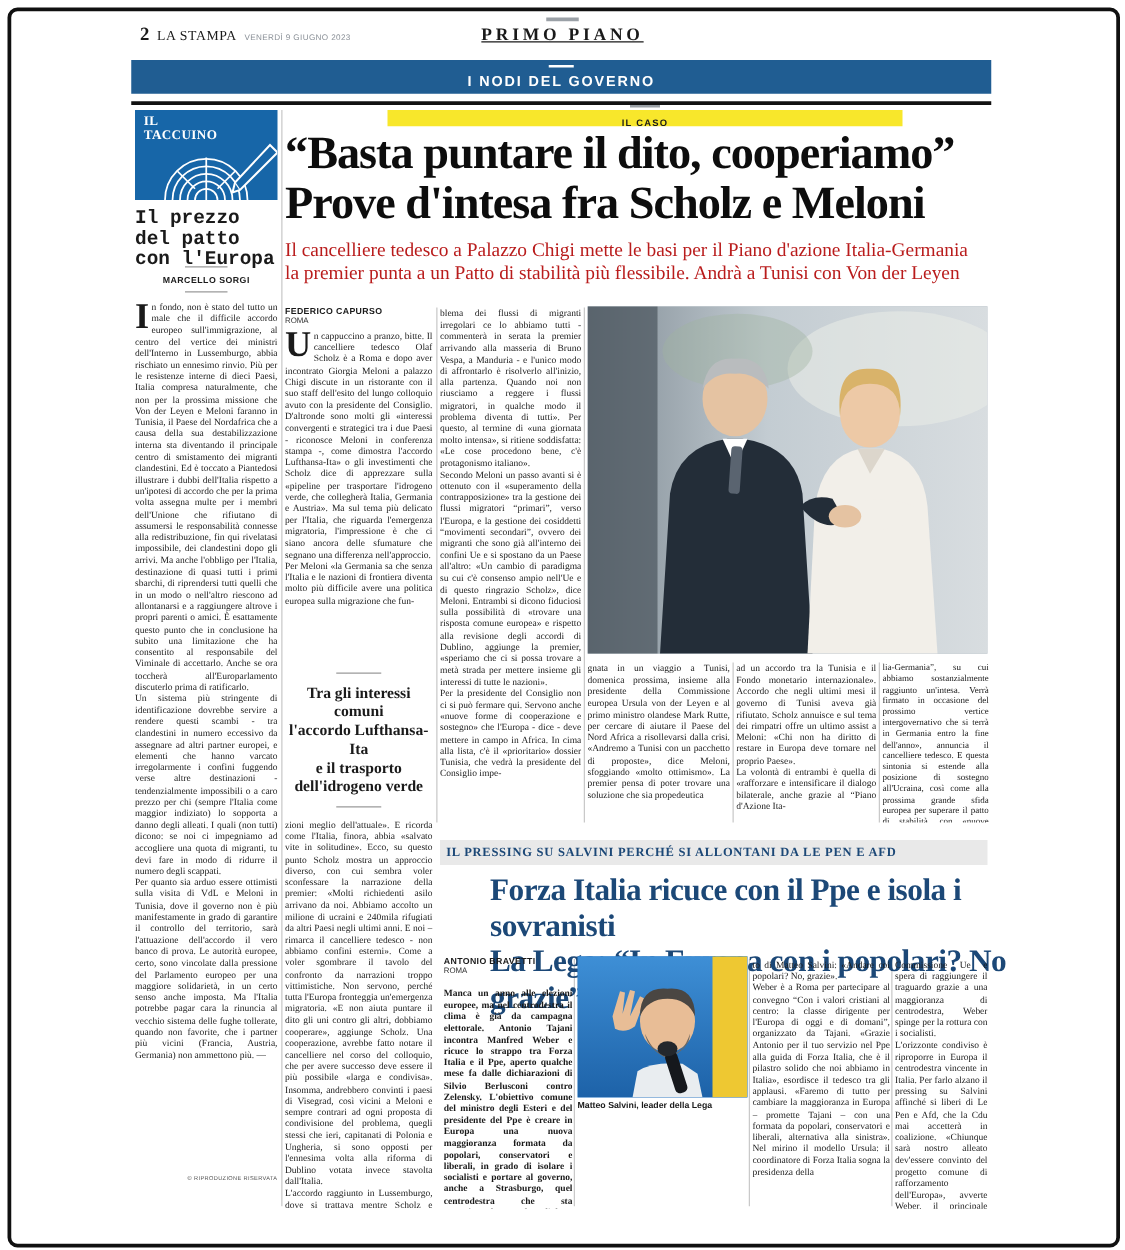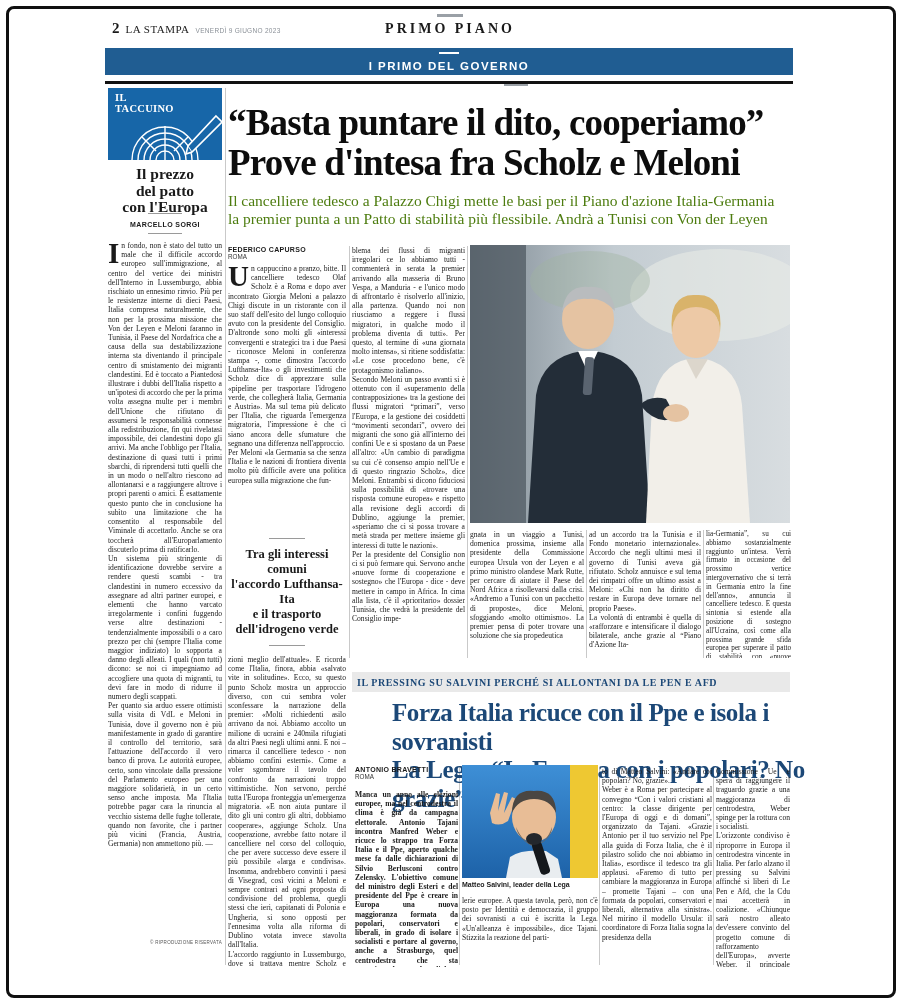--- a/index.html
+++ b/index.html
@@ -5,49 +5,49 @@
   html,body{margin:0;padding:0;}
   body{width:900px;height:1000px;background:#ffffff;font-family:"Liberation Serif",serif;color:#1a1a1a;position:relative;overflow:hidden;}
   .frame{position:absolute;left:6px;top:6px;width:884px;height:986px;border:3px solid #101010;border-radius:8px;}
   .page{position:absolute;left:0;top:0;width:900px;height:1000px;}
 
   
   .mast{position:absolute;left:112px;top:20px;display:flex;align-items:baseline;gap:6px;}
   .pagenum{font-size:15px;font-weight:bold;}
   .brand{font-size:11px;font-weight:normal;letter-spacing:.5px;}
   .pdate{font-family:"Liberation Sans",sans-serif;font-size:6.5px;color:#8a9097;letter-spacing:.3px;}
-  .sectionwrap{position:absolute;left:0;top:14px;width:900px;text-align:center;}
+  .sectionwrap{position:absolute;left:0;top:14px;width:900px;text-align:center;text-decoration:underline;}
   .dash{width:26px;height:3px;background:#9aa0a6;margin:0 auto 4px auto;}
   .sectiontitle{font-size:14px;font-weight:bold;letter-spacing:3px;}
   .banner{position:absolute;left:105px;top:48px;width:688px;height:27px;background:#205d92;text-align:center;}
   .banner .bdash{width:20px;height:2px;background:#ffffff;margin:4px auto 2px auto;}
   .bannertext{font-family:"Liberation Sans",sans-serif;font-weight:bold;font-size:11.5px;color:#ffffff;letter-spacing:1.5px;}
   .thickrule{position:absolute;left:105px;top:81px;width:688px;height:2.5px;background:#111;}
 
   
   .vline{position:absolute;width:1px;background:#c9c9c9;}
 
   
   .tacbox{position:absolute;left:108px;top:88px;width:114px;height:72px;background:#1766a8;overflow:hidden;}
   .taclabel{position:absolute;left:7px;top:4px;color:#fff;font-weight:bold;font-size:10.5px;line-height:11px;white-space:pre-line;letter-spacing:.3px;}
   .tacsvg{position:absolute;left:0;bottom:0;}
-  .tactitle{position:absolute;left:108px;top:166px;width:114px;text-align:center;font-weight:bold;font-size:15.5px;line-height:16.5px;white-space:pre-line;}
+  .tactitle{position:absolute;left:108px;top:166px;width:114px;text-align:left;font-weight:bold;font-size:15.5px;line-height:16.5px;white-space:pre-line;font-family:Liberation Mono, monospace;}
   .srule{position:absolute;width:34px;height:1px;background:#9a9a9a;left:148px;}
   .tacauthor{position:absolute;left:108px;top:221px;width:114px;text-align:center;font-family:"Liberation Sans",sans-serif;font-weight:bold;font-size:7px;letter-spacing:.4px;}
   .tacbody{position:absolute;left:108px;top:241px;width:114px;height:694px;}
   .bodytext{font-size:7.6px;line-height:9.2px;text-align:justify;white-space:pre-line;overflow:hidden;height:100%;}
   .dropcap{float:left;font-weight:bold;font-size:29px;line-height:25px;padding-right:2px;}
   .copyright{position:absolute;left:108px;top:940px;width:114px;text-align:right;font-family:"Liberation Sans",sans-serif;font-size:4.5px;color:#555;letter-spacing:.3px;}
 
   
   .ydash{position:absolute;left:504px;top:84px;width:24px;height:2px;background:#9aa0a6;}
   .ykicker{position:absolute;left:310px;top:88px;width:412px;height:13px;background:#f8e72b;text-align:center;}
   .ykicker span{font-family:"Liberation Sans",sans-serif;font-weight:bold;font-size:7.5px;letter-spacing:1px;line-height:13px;}
   .headline{position:absolute;left:228px;top:103px;width:564px;font-weight:bold;font-size:37px;line-height:40px;letter-spacing:-0.8px;color:#0d0d0d;}
-  .standfirst{position:absolute;left:228px;top:192px;width:564px;font-size:15.5px;line-height:17.5px;color:#4d7c0f;white-space:pre-line;}
+  .standfirst{position:absolute;left:228px;top:192px;width:564px;font-size:15.5px;line-height:17.5px;color:#b91c1c;white-space:pre-line;}
   .byline{font-family:"Liberation Sans",sans-serif;font-weight:bold;font-size:7px;letter-spacing:.3px;}
   .bycity{font-family:"Liberation Sans",sans-serif;font-size:6.3px;color:#333;}
   .col1{position:absolute;left:228px;top:246px;width:118px;}
   .col1 .byblock{margin-bottom:4px;}
   .c1a{height:264px;}
   .pullquote{position:absolute;left:228px;top:538px;width:118px;text-align:center;}
   .pqrule{width:36px;height:1px;background:#9a9a9a;margin:0 auto;}
   .pqtext{font-weight:bold;font-size:12.5px;line-height:15px;margin:8px 0;white-space:pre-line;}
   .c1b{position:absolute;left:228px;top:655px;width:118px;height:312px;}
   .col2{position:absolute;left:352px;top:246px;width:113px;height:410px;}
@@ -79,21 +79,21 @@
     <span class="pagenum">2</span>
     <span class="brand">LA STAMPA</span>
     <span class="pdate">VENERDÌ 9 GIUGNO 2023</span>
   </div>
   <div class="sectionwrap">
     <div class="dash"></div>
     <div class="sectiontitle">PRIMO PIANO</div>
   </div>
   <div class="banner">
     <div class="bdash"></div>
-    <span class="bannertext">I PRIMO DEL GOVERNO</span>
+    <span class="bannertext">I NODI DEL GOVERNO</span>
   </div>
   <div class="thickrule"></div>
 
   <div class="vline" style="left:225px;top:88px;height:877px;"></div>
   <div class="vline" style="left:349px;top:246px;height:412px;"></div>
   <div class="vline" style="left:467px;top:246px;height:412px;"></div>
   <div class="vline" style="left:586px;top:530px;height:128px;"></div>
   <div class="vline" style="left:703px;top:530px;height:128px;"></div>
   <div class="vline" style="left:459px;top:767px;height:198px;"></div>
   <div class="vline" style="left:599px;top:767px;height:198px;"></div>
@@ -126,20 +126,23 @@
   <div class="tacauthor">MARCELLO SORGI</div>
   <div class="srule" style="top:233px;"></div>
   <div class="tacbody">
     <div class="bodytext"><span class="dropcap">I</span><span>n fondo, non è stato del tutto un male che il difficile accordo europeo sull'immigrazione, al centro del vertice dei ministri dell'Interno in Lussemburgo, abbia rischiato un ennesimo rinvio. Più per le resistenze interne di dieci Paesi, Italia compresa naturalmente, che non per la prossima missione che Von der Leyen e Meloni faranno in Tunisia, il Paese del Nordafrica che a causa della sua destabilizzazione interna sta diventando il principale centro di smistamento dei migranti clandestini. Ed è toccato a Piantedosi illustrare i dubbi dell'Italia rispetto a un'ipotesi di accordo che per la prima volta assegna multe per i membri dell'Unione che rifiutano di assumersi le responsabilità connesse alla redistribuzione, fin qui rivelatasi impossibile, dei clandestini dopo gli arrivi. Ma anche l'obbligo per l'Italia, destinazione di quasi tutti i primi sbarchi, di riprendersi tutti quelli che in un modo o nell'altro riescono ad allontanarsi e a raggiungere altrove i propri parenti o amici. È esattamente questo punto che in conclusione ha subìto una limitazione che ha consentito al responsabile del Viminale di accettarlo. Anche se ora toccherà all'Europarlamento discuterlo prima di ratificarlo.
 Un sistema più stringente di identificazione dovrebbe servire a rendere questi scambi - tra clandestini in numero eccessivo da assegnare ad altri partner europei, e elementi che hanno varcato irregolarmente i confini fuggendo verse altre destinazioni - tendenzialmente impossibili o a caro prezzo per chi (sempre l'Italia come maggior indiziato) lo sopporta a danno degli alleati. I quali (non tutti) dicono: se noi ci impegniamo ad accogliere una quota di migranti, tu devi fare in modo di ridurre il numero degli scappati.
 Per quanto sia arduo essere ottimisti sulla visita di VdL e Meloni in Tunisia, dove il governo non è più manifestamente in grado di garantire il controllo del territorio, sarà l'attuazione dell'accordo il vero banco di prova. Le autorità europee, certo, sono vincolate dalla pressione del Parlamento europeo per una maggiore solidarietà, in un certo senso anche imposta. Ma l'Italia potrebbe pagar cara la rinuncia al vecchio sistema delle fughe tollerate, quando non favorite, che i partner più vicini (Francia, Austria, Germania) non ammettono più. —</span></div>
   </div>
   <div class="copyright">© RIPRODUZIONE RISERVATA</div>
 
   <div class="ydash"></div>
+  <div class="ykicker">
+    <span>IL CASO</span>
+  </div>
   <div class="headline">
     <div>“Basta puntare il dito, cooperiamo”</div>
     <div>Prove d'intesa fra Scholz e Meloni</div>
   </div>
   <div class="standfirst">Il cancelliere tedesco a Palazzo Chigi mette le basi per il Piano d'azione Italia-Germania
 la premier punta a un Patto di stabilità più flessibile. Andrà a Tunisi con Von der Leyen</div>
 
   <div class="col1">
     <div class="byblock">
       <div class="byline">FEDERICO CAPURSO</div>
@@ -242,23 +245,20 @@
       <path d="M50 48 Q50 24 72 26 Q94 24 94 48 Q88 34 72 34 Q56 34 50 48 Z" fill="#4a4642"></path>
       <path d="M54 62 Q62 80 72 78 Q84 80 90 62 Q90 74 72 82 Q56 74 54 62 Z" fill="#6e6862"></path>
 
       <path d="M44 113 L48 92 Q60 84 84 86 L96 94 L100 113 Z" fill="#e9edf0"></path>
 
       <rect x="74" y="76" width="10" height="34" rx="4" fill="#15181c" transform="rotate(-18 79 93)"></rect>
       <ellipse cx="72" cy="74" rx="8" ry="6" fill="#23272c"></ellipse>
     </svg>
   </div>
   <div class="caption2">Matteo Salvini, leader della Lega</div>
-  <div class="a2col2">
-    <div class="bodytext">lerie europee. A questa tavola, però, non c'è posto per Identità e democrazia, il gruppo dei sovranisti a cui è iscritta la Lega. «Un'alleanza è impossibile», dice Tajani. Stizzita la reazione del parti-</div>
-  </div>
   <div class="a2col3">
     <div class="bodytext">to di Matteo Salvini: «Andare coi popolari? No, grazie».
 Weber è a Roma per partecipare al convegno “Con i valori cristiani al centro: la classe dirigente per l'Europa di oggi e di domani”, organizzato da Tajani. «Grazie Antonio per il tuo servizio nel Ppe alla guida di Forza Italia, che è il pilastro solido che noi abbiamo in Italia», esordisce il tedesco tra gli applausi. «Faremo di tutto per cambiare la maggioranza in Europa – promette Tajani – con una formata da popolari, conservatori e liberali, alternativa alla sinistra». Nel mirino il modello Ursula: il coordinatore di Forza Italia sogna la presidenza della</div>
   </div>
   <div class="a2col4">
     <div class="bodytext">Commissione Ue e spera di raggiungere il traguardo grazie a una maggioranza di centrodestra, Weber spinge per la rottura con i socialisti.
 L'orizzonte condiviso è riproporre in Europa il centrodestra vincente in Italia. Per farlo alzano il pressing su Salvini affinché si liberi di Le Pen e Afd, che la Cdu mai accetterà in coalizione. «Chiunque sarà nostro alleato dev'essere convinto del progetto comune di rafforzamento dell'Europa», avverte Weber, il principale sponsor dell'alleanza con i conservatori. Tajani è ancora più netto: «Non è possibile fare un'alleanza con il gruppo di Id. La Lega è molto di-</div>
   </div>
 </div>
 

